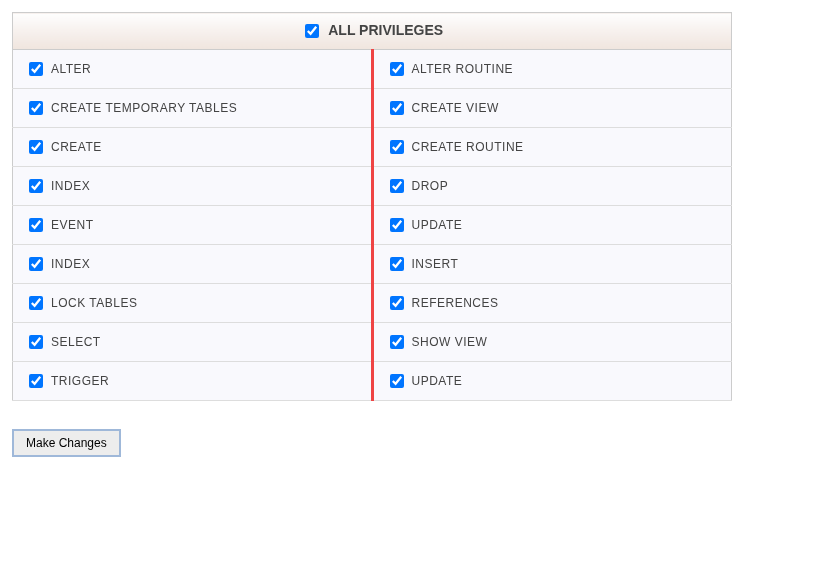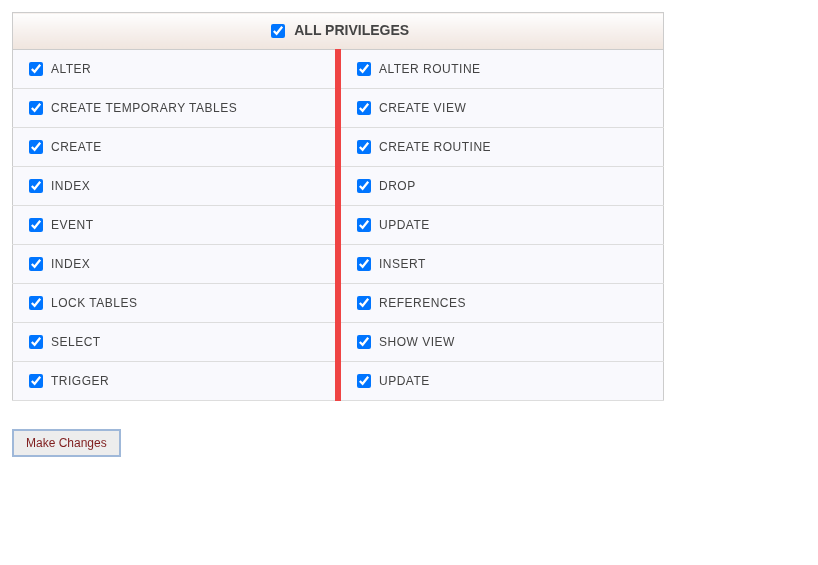--- a/index.html
+++ b/index.html
@@ -6,21 +6,21 @@
       box-sizing: border-box;
     }
     body {
       margin: 0;
       padding: 12px;
       font-family: Verdana, Geneva, sans-serif;
       font-size: 13px;
       background: #fff;
     }
     .privileges-table {
-      width: 652px;
+      width: 720px;
       border-collapse: collapse;
       border: 1px solid #ccc;
     }
     .privileges-header {
       background: linear-gradient(to bottom, #fefefe 0%, #f5eeea 60%, #f0e5de 100%);
       text-align: center;
       font-weight: bold;
       font-size: 14px;
       color: #444;
       padding: 8px 0;
@@ -32,21 +32,21 @@
     }
     .priv-row {
       border-bottom: 1px solid #ddd;
     }
     .priv-cell {
       width: 50%;
       padding: 9px 12px;
       vertical-align: middle;
       background: #f9f9fd;
       color: #555;
-      border-right: 6px solid #ef4444;
+      border-right: 3px solid #ef4444;
     }
     .priv-cell:last-child {
       border-right: none;
       margin-left: 20px;
     }
     .priv-cell input[type="checkbox"] {
       vertical-align: middle;
       margin-right: 8px;
     }
     .priv-label {
@@ -55,21 +55,21 @@
       color: #444;
       vertical-align: middle;
     }
     .make-changes-btn {
       margin-top: 28px;
       padding: 5px 12px;
       font-family: Verdana, Geneva, sans-serif;
       font-size: 12px;
       background: #ededed;
       border: 2px solid #9fb8d9;
-      color: #7f1d1d;
+      color: #000000;
       cursor: pointer;
     }
     input[type="checkbox"] {
       width: 14px;
       height: 14px;
     }
   </style>
 </head>
 <body>
 

